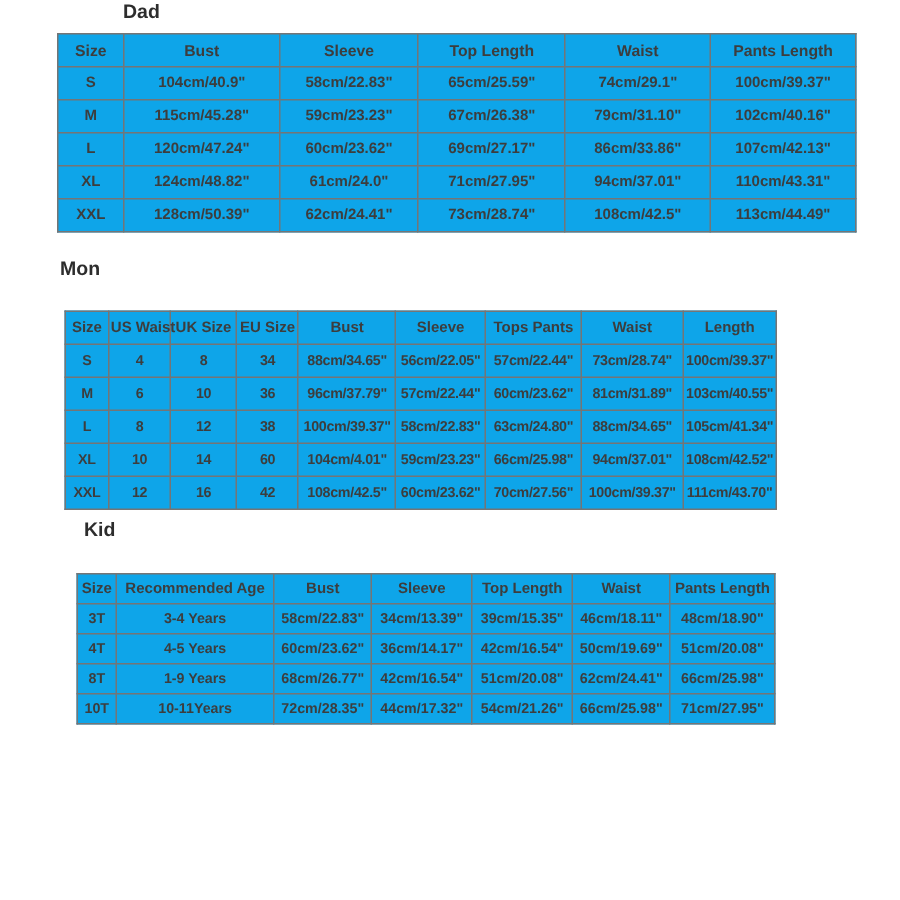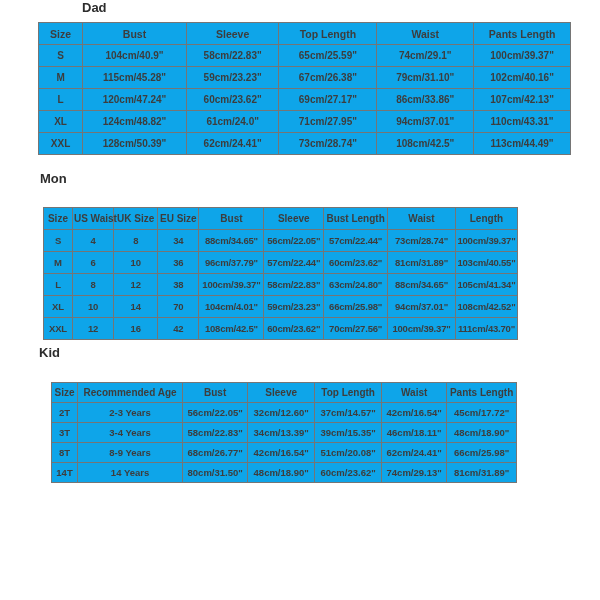--- a/index.html
+++ b/index.html
@@ -133,21 +133,21 @@
         <col style="width: 13.1%;">
       </colgroup>
       <thead>
         <tr>
           <th>Size</th>
           <th>US Waist</th>
           <th>UK Size</th>
           <th>EU Size</th>
           <th>Bust</th>
           <th>Sleeve</th>
-          <th>Bust Length</th>
+          <th>Tops Pants</th>
           <th>Waist</th>
           <th>Length</th>
         </tr>
       </thead>
       <tbody>
         <tr>
           <td>S</td>
           <td>4</td>
           <td>8</td>
           <td>34</td>
@@ -176,42 +176,42 @@
           <td>100cm/39.37"</td>
           <td>58cm/22.83"</td>
           <td>63cm/24.80"</td>
           <td>88cm/34.65"</td>
           <td>105cm/41.34"</td>
         </tr>
         <tr>
           <td>XL</td>
           <td>10</td>
           <td>14</td>
-          <td>70</td>
+          <td>60</td>
           <td>104cm/4.01"</td>
           <td>59cm/23.23"</td>
           <td>66cm/25.98"</td>
           <td>94cm/37.01"</td>
           <td>108cm/42.52"</td>
         </tr>
         <tr>
           <td>XXL</td>
           <td>12</td>
           <td>16</td>
           <td>42</td>
           <td>108cm/42.5"</td>
           <td>60cm/23.62"</td>
           <td>70cm/27.56"</td>
           <td>100cm/39.37"</td>
           <td>111cm/43.70"</td>
         </tr>
       </tbody>
     </table>
 
-  <div class="section-title" style="left:39px; top:346px;">Kid</div>
+  <div class="section-title" style="left:56px; top:346px;">Kid</div>
 
   <table class="size-table tbl-kid" style="left:51px; top:382px; width:466px;">
       <colgroup>
         <col style="width: 5.6%;">
         <col style="width: 22.6%;">
         <col style="width: 14%;">
         <col style="width: 14.4%;">
         <col style="width: 14.4%;">
         <col style="width: 14%;">
         <col style="width: 15%;">
@@ -222,51 +222,51 @@
           <th>Recommended Age</th>
           <th>Bust</th>
           <th>Sleeve</th>
           <th>Top Length</th>
           <th>Waist</th>
           <th>Pants Length</th>
         </tr>
       </thead>
       <tbody>
         <tr>
-          <td>2T</td>
-          <td>2-3 Years</td>
-          <td>56cm/22.05"</td>
-          <td>32cm/12.60"</td>
-          <td>37cm/14.57"</td>
-          <td>42cm/16.54"</td>
-          <td>45cm/17.72"</td>
-        </tr>
-        <tr>
           <td>3T</td>
           <td>3-4 Years</td>
           <td>58cm/22.83"</td>
           <td>34cm/13.39"</td>
           <td>39cm/15.35"</td>
           <td>46cm/18.11"</td>
           <td>48cm/18.90"</td>
         </tr>
         <tr>
+          <td>4T</td>
+          <td>4-5 Years</td>
+          <td>60cm/23.62"</td>
+          <td>36cm/14.17"</td>
+          <td>42cm/16.54"</td>
+          <td>50cm/19.69"</td>
+          <td>51cm/20.08"</td>
+        </tr>
+        <tr>
           <td>8T</td>
-          <td>8-9 Years</td>
+          <td>1-9 Years</td>
           <td>68cm/26.77"</td>
           <td>42cm/16.54"</td>
           <td>51cm/20.08"</td>
           <td>62cm/24.41"</td>
           <td>66cm/25.98"</td>
         </tr>
         <tr>
-          <td>14T</td>
-          <td>14 Years</td>
-          <td>80cm/31.50"</td>
-          <td>48cm/18.90"</td>
-          <td>60cm/23.62"</td>
-          <td>74cm/29.13"</td>
-          <td>81cm/31.89"</td>
+          <td>10T</td>
+          <td>10-11Years</td>
+          <td>72cm/28.35"</td>
+          <td>44cm/17.32"</td>
+          <td>54cm/21.26"</td>
+          <td>66cm/25.98"</td>
+          <td>71cm/27.95"</td>
         </tr>
       </tbody>
     </table>
 
 </div>
 
 </body></html>

